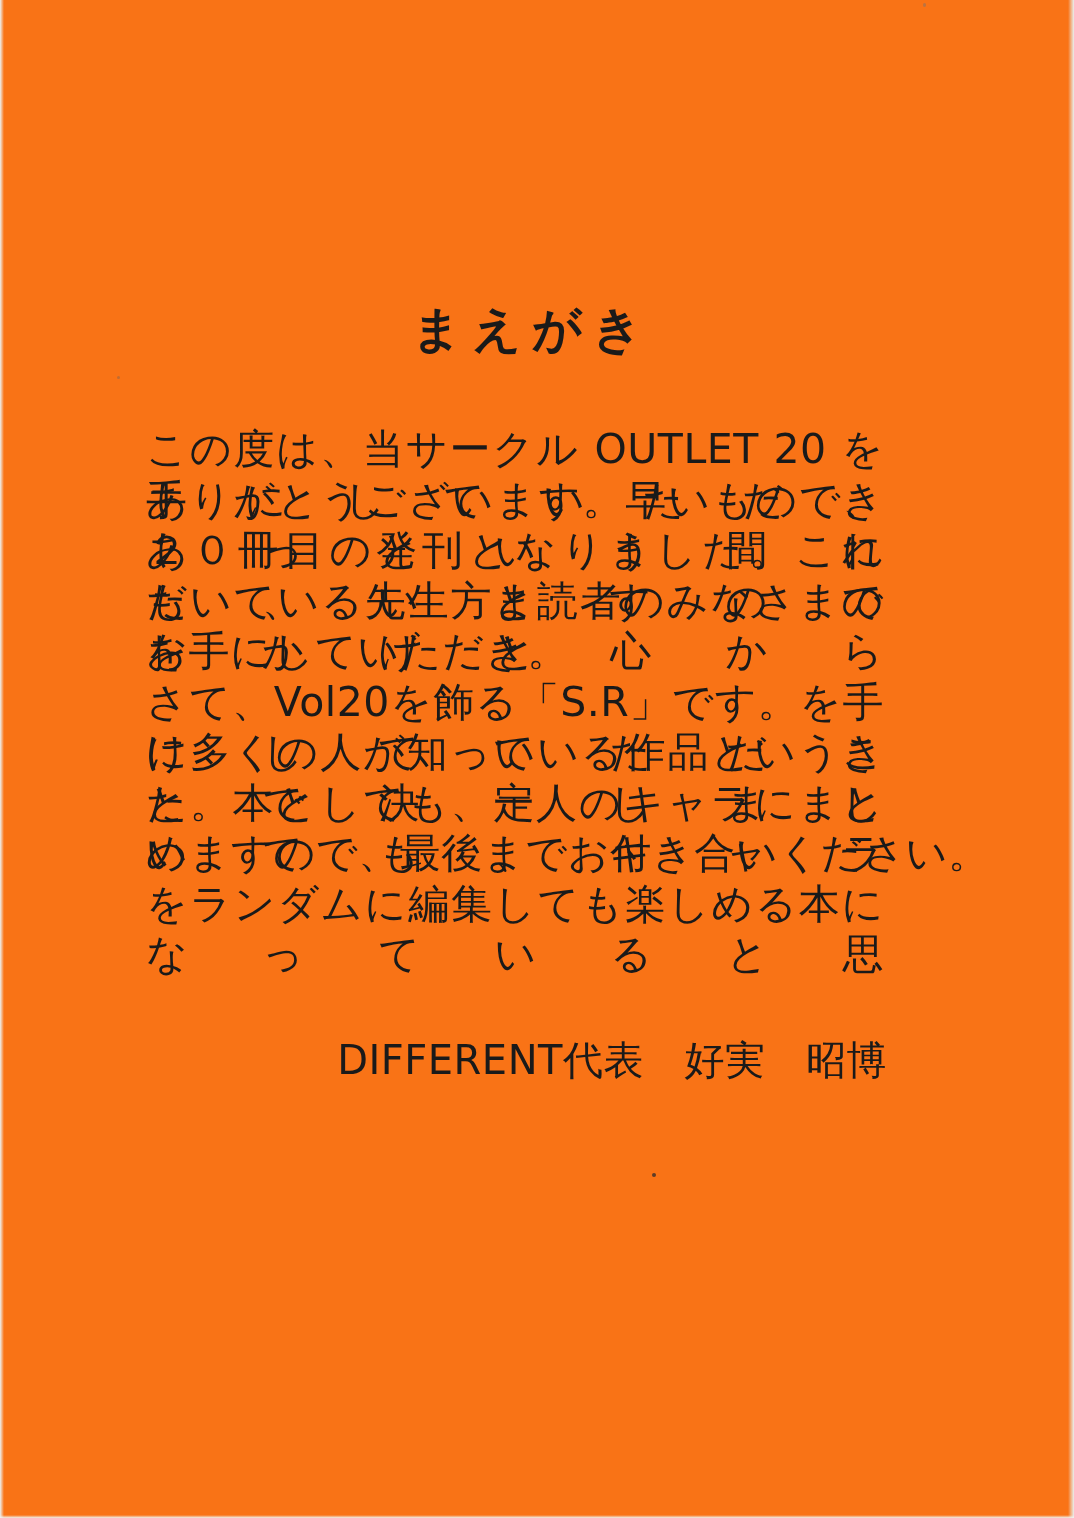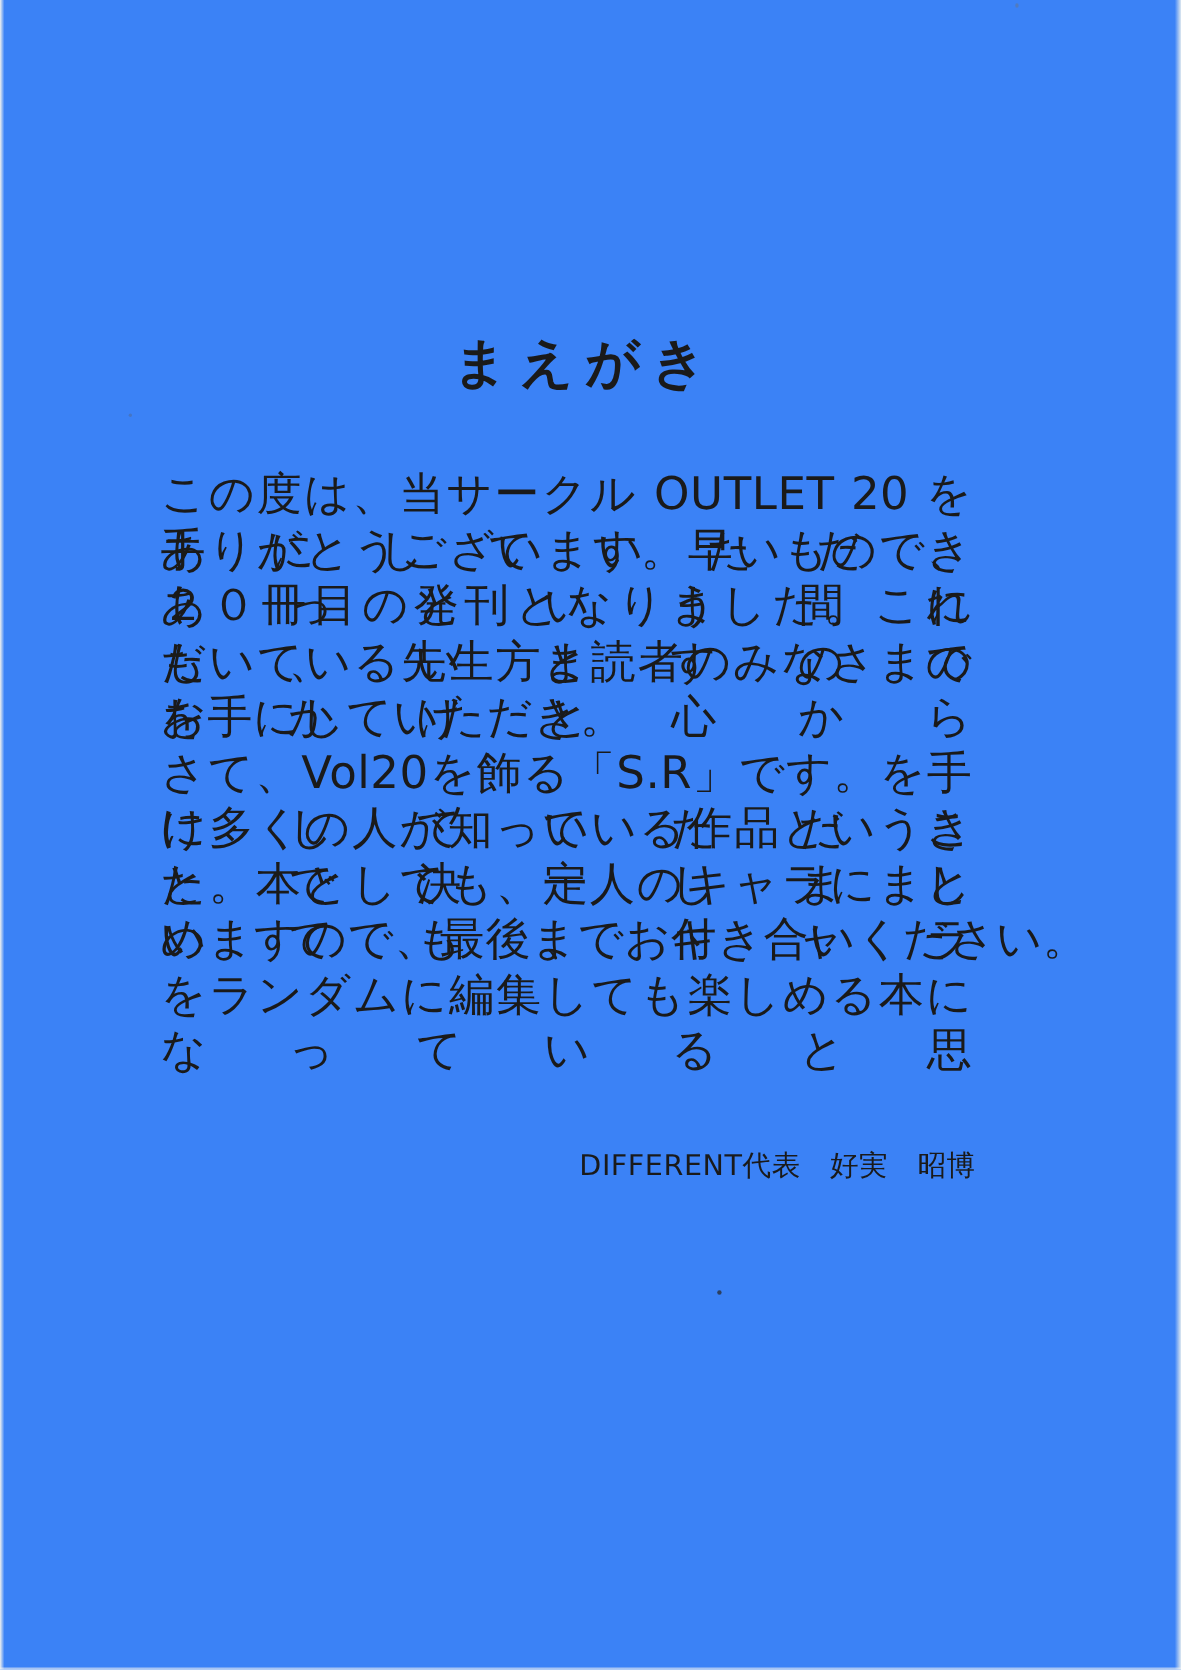--- a/index.html
+++ b/index.html
@@ -5,21 +5,21 @@
   * { margin: 0; padding: 0; box-sizing: border-box; }
   html, body {
     width: 1074px;
     background: #ffffff;
     font-family: "DejaVu Sans", "Liberation Sans", sans-serif;
   }
   .scan-page {
     position: relative;
     width: 1074px;
     height: 1518px;
-    background: #3b82f6;
+    background: #f97316;
     overflow: hidden;
     color: #1c1c1c;
   }
   
   .edge-left {
     position: absolute; left: 0; top: 0; bottom: 0; width: 4px;
     background: linear-gradient(to right, #eef1f1, rgba(253,253,253,0));
   }
   .edge-right {
     position: absolute; right: 0; top: 0; bottom: 0; width: 6px;
@@ -59,21 +59,21 @@
     white-space: normal;
     text-align: justify;
     text-align-last: justify;
   }
   .signature {
     position: absolute;
     top: 1040px;
     left: 146px;
     width: 741px;       
     text-align: right;
-    font-size: 26px;
+    font-size: 40px;
     line-height: 40px;
     letter-spacing: 0.5px;
     color: #1a1a1a;
     white-space: nowrap;
   }
   
   .speck { position: absolute; border-radius: 50%; }
   .speck-1 { left: 117px; top: 376px; width: 3px; height: 3px; background: rgba(90,95,100,0.35); }
   .speck-2 { left: 652px; top: 1173px; width: 4px; height: 4px; background: rgba(40,42,45,0.75); }
   .speck-3 { left: 923px; top: 3px;   width: 3px; height: 4px; background: rgba(110,115,120,0.45); }

